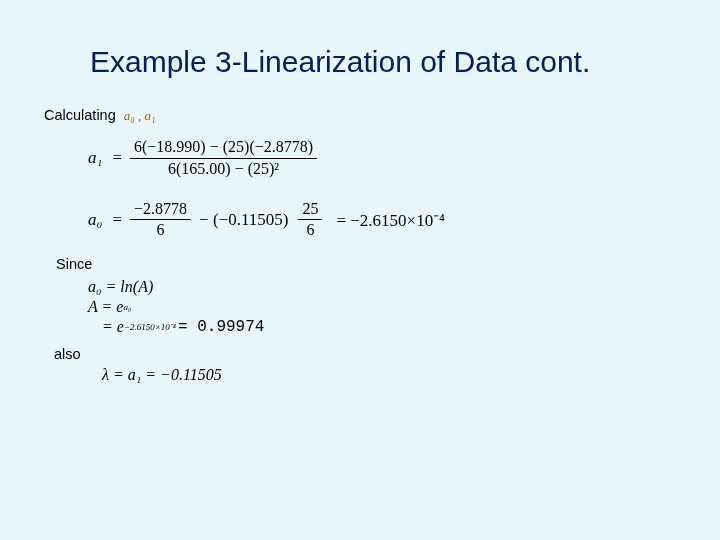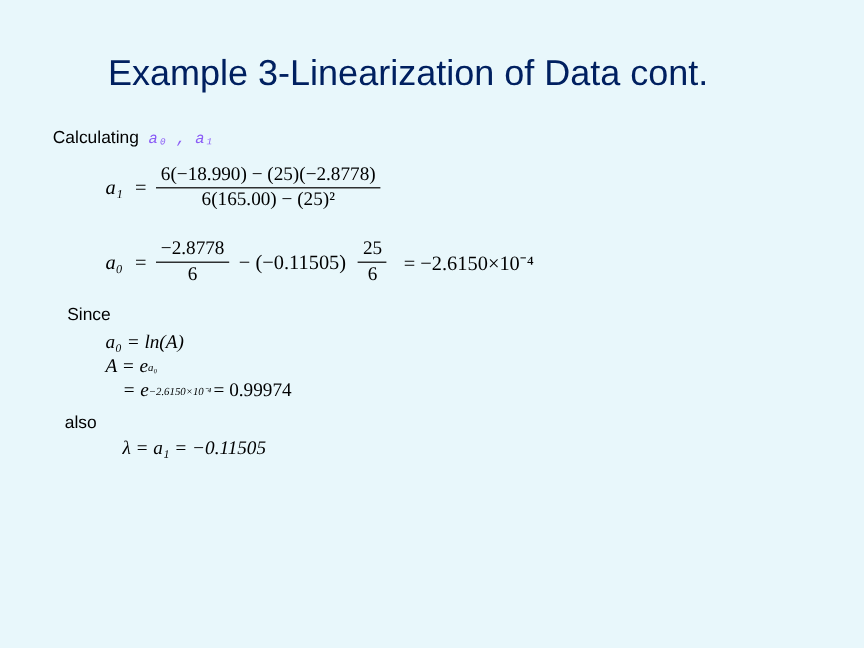--- a/index.html
+++ b/index.html
@@ -29,23 +29,23 @@
   .label {
     font-size: 14.5px;
     color: #000;
     margin: 0 0 10px 0;
   }
   .label.calculating { margin-bottom: 14px; }
   .label.since { margin: 14px 0 6px 12px; }
   .label.also  { margin: 10px 0 4px 10px; }
 
   .math {
-    font-family: Liberation Mono, monospace;
+    font-family: Liberation Serif, serif;
     font-style: italic;
-    color: #8b5cf6;
+    color: #a16207;
   }
   .math.small { font-size: 13px; }
 
   .eq-row {
     display: flex;
     align-items: center;
     gap: 8px;
     margin-left: 44px;
   }
   .eq-row.eq1 { margin-bottom: 22px; margin-top: 4px; }
@@ -157,21 +157,21 @@
     <div class="row">
       <span class="txt">a₀ = ln(A)</span>
     </div>
     <div class="row">
       <span class="txt">A = e</span>
         <span class="expo">a₀</span>
     </div>
     <div class="row" style="margin-left:14px;">
       <span class="txt">= e</span>
         <span class="expo">−2.6150×10⁻⁴</span>
-      <span class="txt upright" style="font-style:normal; margin-left:2px;"> = 0.99974</span>
+      <span class="txt upright" style="font-style:normal; margin-left:2px;font-family:Liberation Mono, monospace;"> = 0.99974</span>
     </div>
   </div>
 
   <div class="label also">also</div>
 
   <div class="row lambda">
     <span>λ = a₁ = −0.11505</span>
   </div>
 
 </div>

